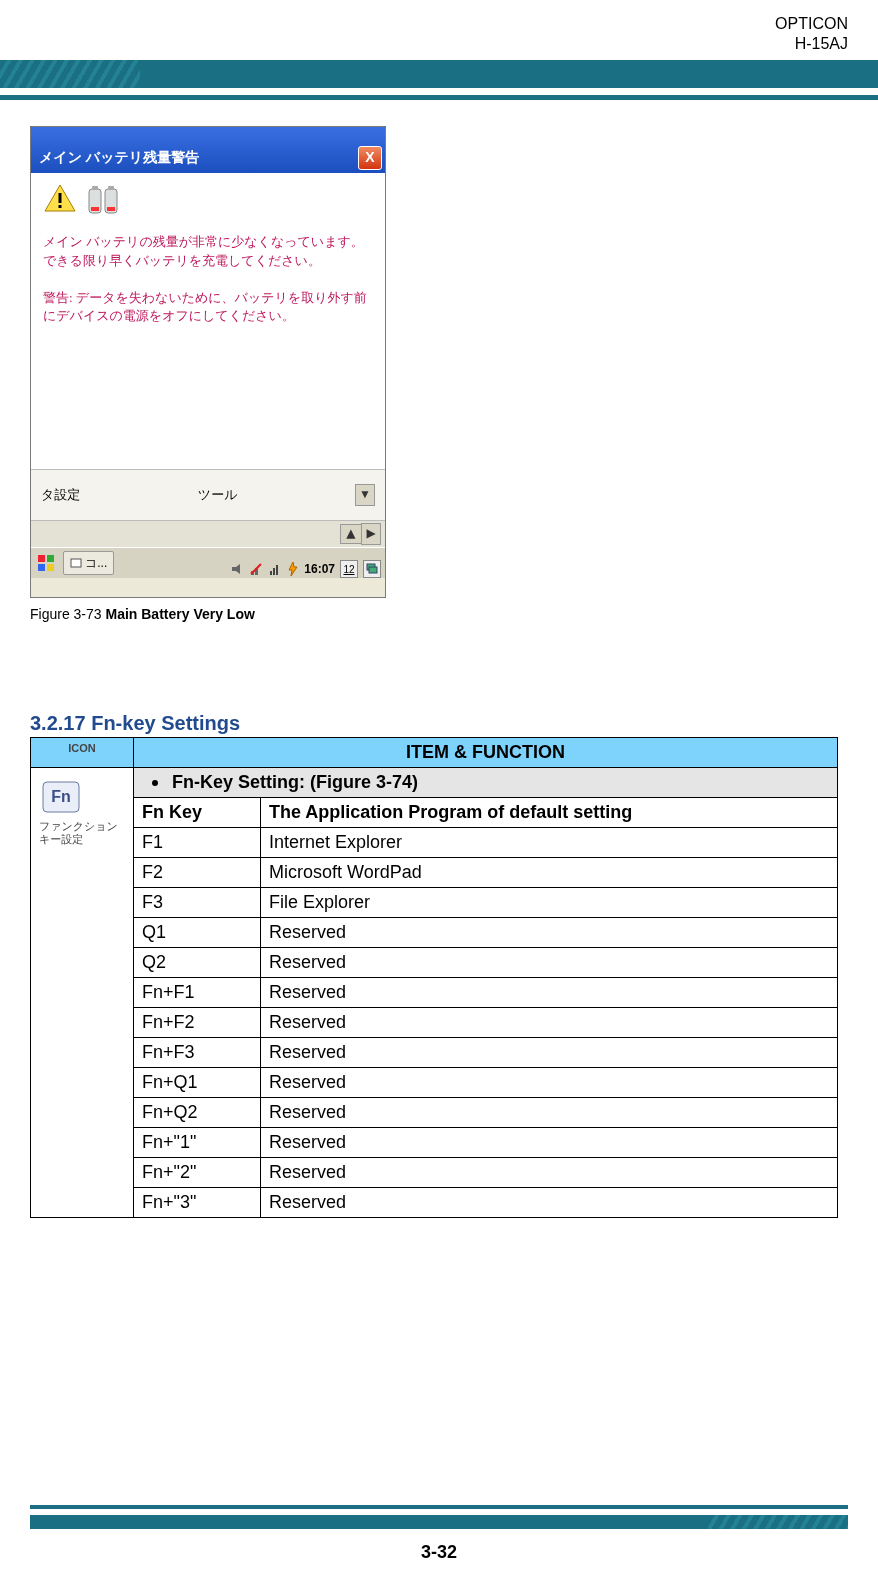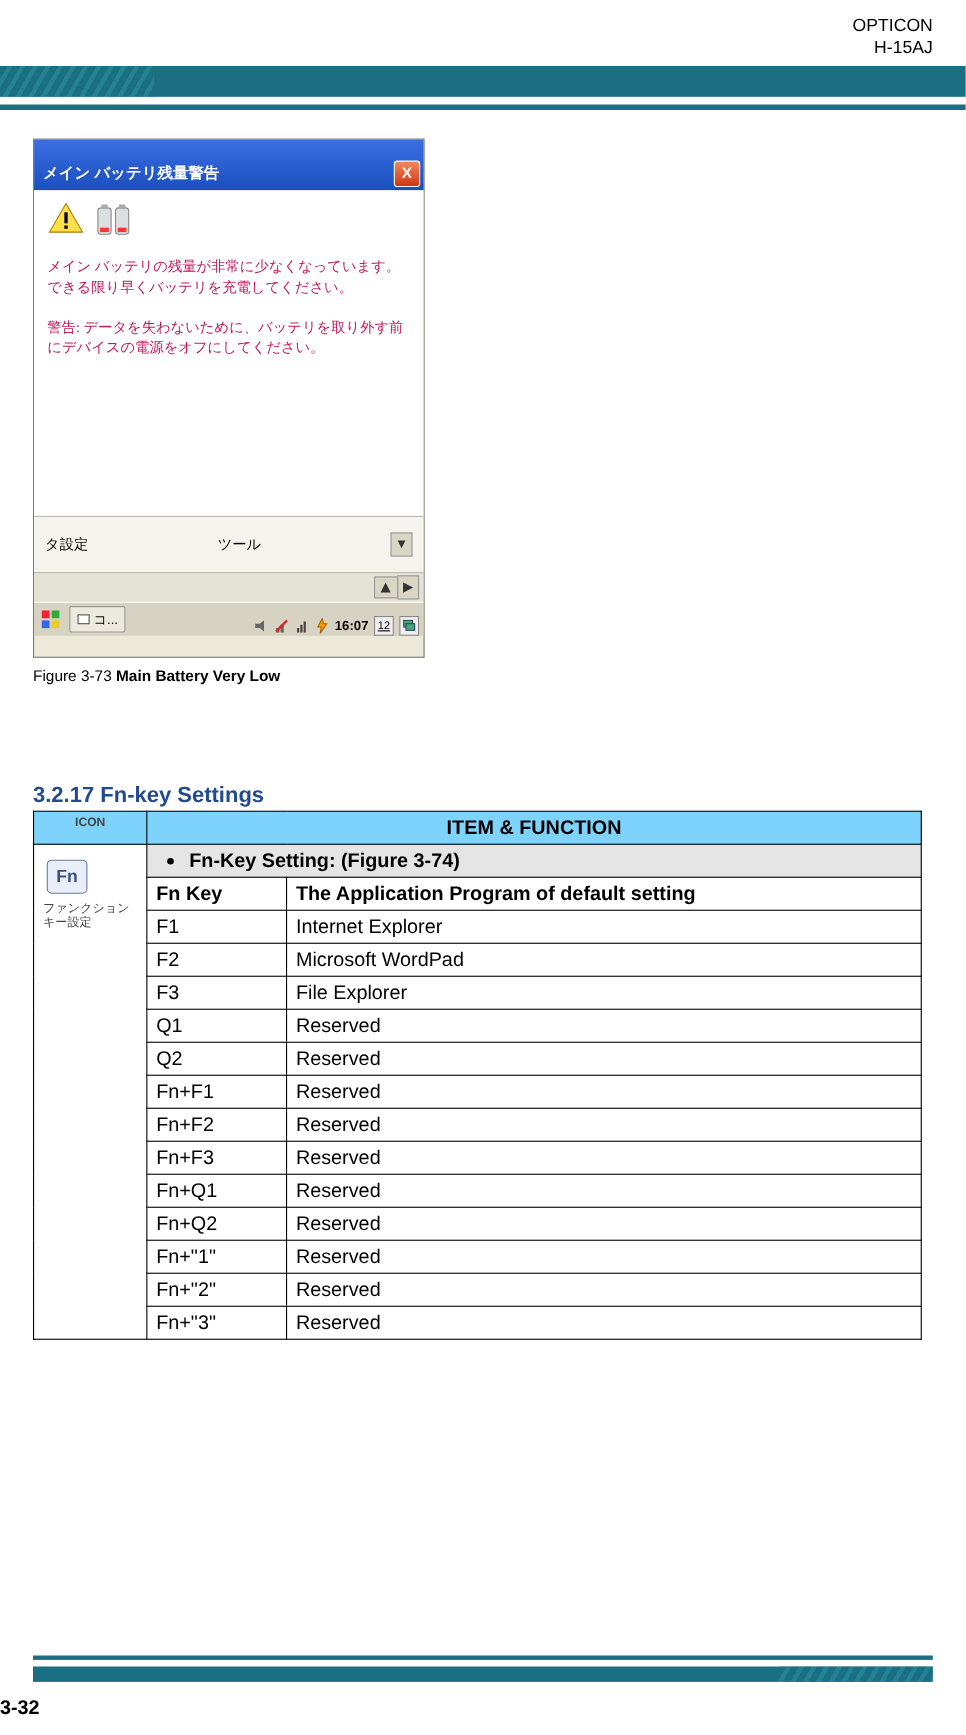--- a/index.html
+++ b/index.html
@@ -205,21 +205,21 @@
     bottom:48px;
   }
   .footer-thin{height:4px;background:#1a6f82;margin:0 30px}
   .footer-thick{height:14px;background:#1a6f82;margin:6px 30px 0 30px;position:relative}
   .footer-thick::after{
     content:"";position:absolute;right:0;top:0;bottom:0;width:140px;
     background: repeating-linear-gradient(120deg, #1a6f82 0 6px, #2a8ca0 6px 10px);
     opacity:.65;
   }
   .page-number{
-    position:absolute;left:0;right:0;bottom:14px;
+    position:absolute;left:0;right:0;bottom:14px;text-align:center;
     font-size:18px;font-weight:bold;
   }
 </style>
 </head>
 <body>
 
 <div class="page">
 
   <div class="header-right">
     <div>OPTICON</div>

